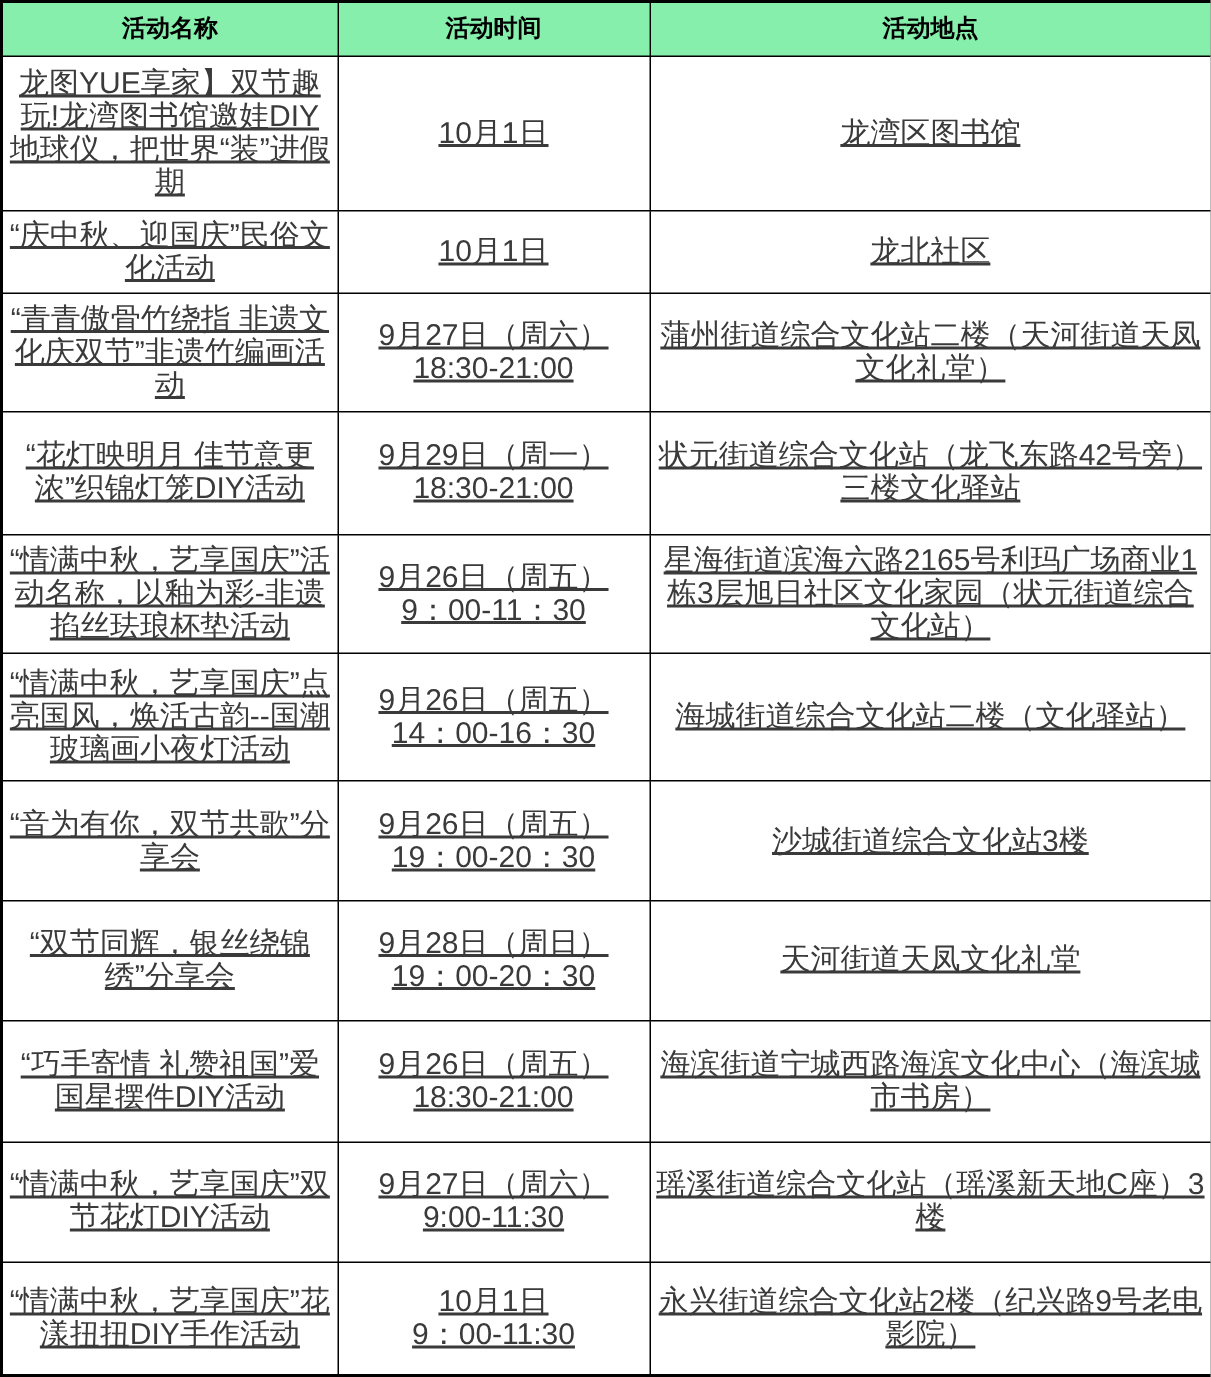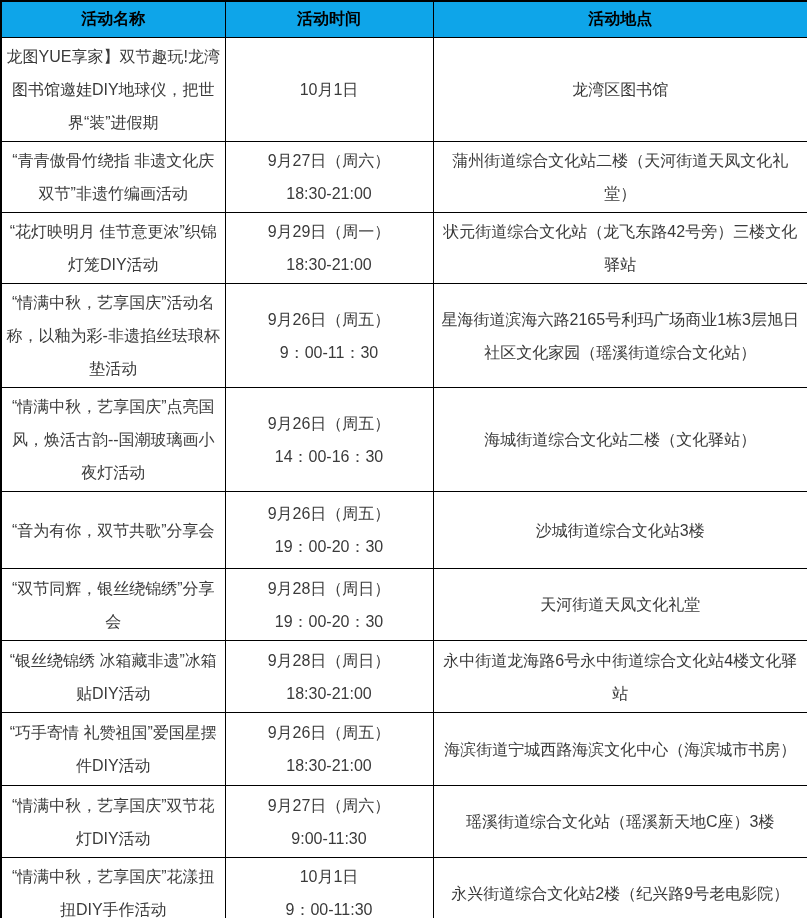--- a/index.html
+++ b/index.html
@@ -19,30 +19,31 @@
     border: 1.5px solid #000000;
     text-align: center;
     vertical-align: middle;
     padding: 2px 3px;
     overflow: hidden;
   }
   table.activities {
     border: 2px solid #000000;
   }
   thead th {
-    background: #0ea5e9;
+    background: #86efac;
     color: #000000;
     font-weight: bold;
     font-size: 16px;
     height: 31px;
   }
   tbody td {
     color: #3a3a3a;
-    font-size: 16px;
-    line-height: 33px;
+    font-size: 20px;
+    line-height: 22px;
+    text-decoration: underline;
   }
   td.time-cell {
     white-space: pre-line;
   }
   
   tbody tr:nth-child(1)  { height: 70px; }
   tbody tr:nth-child(2)  { height: 42px; }
   tbody tr:nth-child(3)  { height: 41px; }
   tbody tr:nth-child(4)  { height: 74px; }
   tbody tr:nth-child(5)  { height: 69px; }
@@ -71,60 +72,59 @@
       <th>活动地点</th>
     </tr>
   </thead>
   <tbody>
     <tr>
       <td>龙图YUE享家】双节趣玩!龙湾图书馆邀娃DIY地球仪，把世界“装”进假期</td>
       <td class="time-cell">10月1日</td>
       <td>龙湾区图书馆</td>
     </tr>
     <tr>
+      <td>“庆中秋、迎国庆”民俗文化活动</td>
+      <td class="time-cell">10月1日</td>
+      <td>龙北社区</td>
+    </tr>
+    <tr>
       <td>“青青傲骨竹绕指 非遗文化庆双节”非遗竹编画活动</td>
       <td class="time-cell">9月27日（周六）
 18:30-21:00</td>
       <td>蒲州街道综合文化站二楼（天河街道天凤文化礼堂）</td>
     </tr>
     <tr>
       <td>“花灯映明月 佳节意更浓”织锦灯笼DIY活动</td>
       <td class="time-cell">9月29日（周一）
 18:30-21:00</td>
       <td>状元街道综合文化站（龙飞东路42号旁）三楼文化驿站</td>
     </tr>
     <tr>
       <td>“情满中秋，艺享国庆”活动名称，以釉为彩-非遗掐丝珐琅杯垫活动</td>
       <td class="time-cell">9月26日（周五）
 9：00-11：30</td>
-      <td>星海街道滨海六路2165号利玛广场商业1栋3层旭日社区文化家园（瑶溪街道综合文化站）</td>
+      <td>星海街道滨海六路2165号利玛广场商业1栋3层旭日社区文化家园（状元街道综合文化站）</td>
     </tr>
     <tr>
       <td>“情满中秋，艺享国庆”点亮国风，焕活古韵--国潮玻璃画小夜灯活动</td>
       <td class="time-cell">9月26日（周五）
 14：00-16：30</td>
       <td>海城街道综合文化站二楼（文化驿站）</td>
     </tr>
     <tr>
       <td>“音为有你，双节共歌”分享会</td>
       <td class="time-cell">9月26日（周五）
 19：00-20：30</td>
       <td>沙城街道综合文化站3楼</td>
     </tr>
     <tr>
       <td>“双节同辉，银丝绕锦绣”分享会</td>
       <td class="time-cell">9月28日（周日）
 19：00-20：30</td>
       <td>天河街道天凤文化礼堂</td>
-    </tr>
-    <tr>
-      <td>“银丝绕锦绣 冰箱藏非遗”冰箱贴DIY活动</td>
-      <td class="time-cell">9月28日（周日）
-18:30-21:00</td>
-      <td>永中街道龙海路6号永中街道综合文化站4楼文化驿站</td>
     </tr>
     <tr>
       <td>“巧手寄情 礼赞祖国”爱国星摆件DIY活动</td>
       <td class="time-cell">9月26日（周五）
 18:30-21:00</td>
       <td>海滨街道宁城西路海滨文化中心（海滨城市书房）</td>
     </tr>
     <tr>
       <td>“情满中秋，艺享国庆”双节花灯DIY活动</td>
       <td class="time-cell">9月27日（周六）

